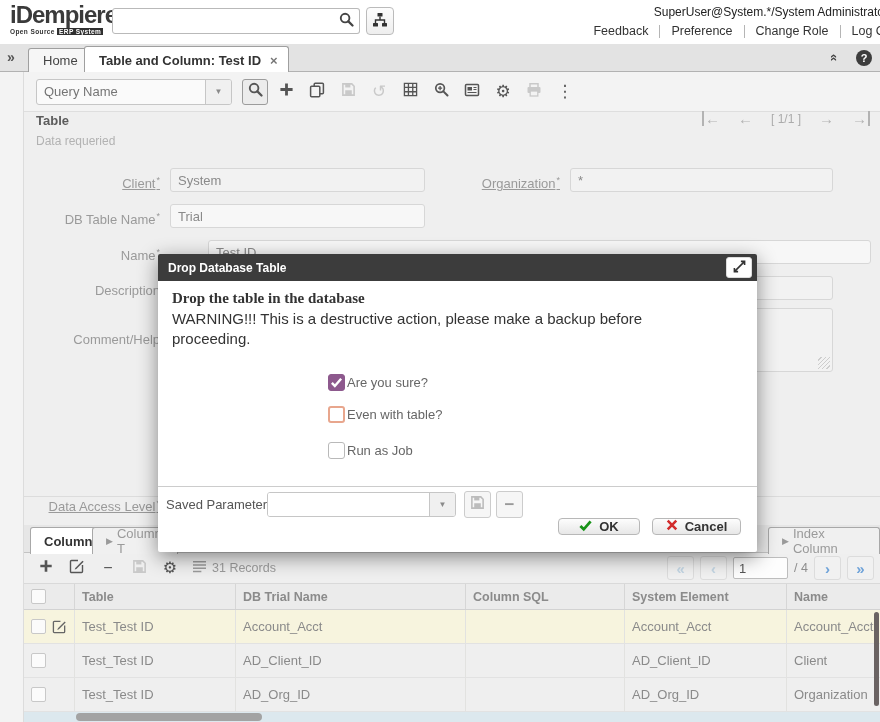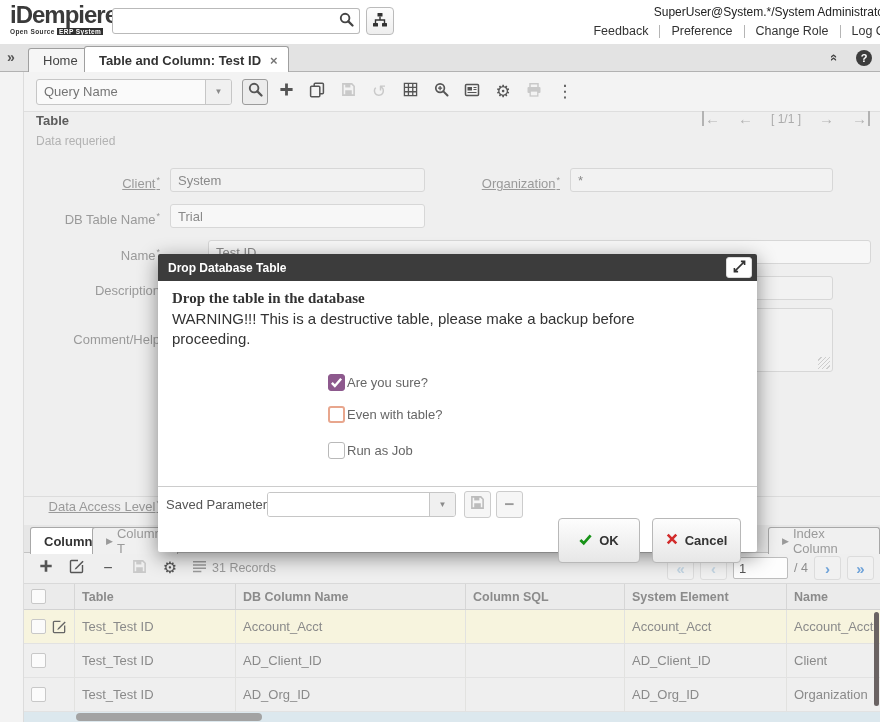--- a/index.html
+++ b/index.html
@@ -138,21 +138,21 @@
   .dlg-saved { position:absolute; left:0; right:0; top:232px; height:35px; border-top:1px solid #ccc; }
   .dlg-saved-label { position:absolute; left:8px; top:10px; font-size:13px; color:#555; }
   .saved-combo { position:absolute; left:109px; top:5px; display:flex; height:25px;
     border:1px solid #c6c6c6; border-radius:3px; background:#fff; overflow:hidden; }
   .saved-combo input { width:161px; border:none; padding:0 6px; font-size:13px; font-family:inherit; outline:none; }
   .saved-combo .combo-caret { height:100%; }
   .sq-btn { position:absolute; top:4px; width:27px; height:27px; border:1px solid #ccc; border-radius:3px;
     background:#f6f6f6; display:flex; align-items:center; justify-content:center; cursor:pointer; }
   .sq-save { left:306px; color:#bcbcbc; }
   .sq-del { left:338px; color:#999; font-size:17px; font-weight:bold; }
-  .dlg-btn { position:absolute; top:264px; height:45px; border:1px solid #b8b8b8; border-radius:4px;
+  .dlg-btn { position:absolute; top:264px; height:17px; border:1px solid #b8b8b8; border-radius:4px;
     background:linear-gradient(#fdfdfd,#e7e7e7); display:flex; align-items:center; justify-content:center;
     gap:7px; font-size:13px; font-weight:bold; color:#333; cursor:pointer; font-family:inherit; }
   .btn-ok { left:400px; width:82px; }
   .btn-cancel { left:494px; width:89px;text-align:center; }
 </style>
 </head>
 <body>
 
 <div class="screen">
 
@@ -371,21 +371,21 @@
         <span class="pg-btn on">›</span>
         <span class="pg-btn on">»</span>
       </span>
     </div>
 
     <div class="grid-header">
       <div class="hcell c-sel">
         <span class="gcheck"></span>
       </div>
       <div class="hcell c-table">Table</div>
-      <div class="hcell c-db">DB Column Name</div>
+      <div class="hcell c-db">DB Trial Name</div>
       <div class="hcell c-sql">Column SQL</div>
       <div class="hcell c-sys">System Element</div>
       <div class="hcell c-name">Name</div>
     </div>
 
     <div class="grid-body">
 
       <div class="grid-row selected">
     <div class="gcell c-sel">
       <span class="gcheck"></span>
@@ -435,21 +435,21 @@
   <div class="dialog">
     <div class="dlg-header">
       <span class="dlg-title">Drop Database Table</span>
       <span class="dlg-expand">
         <span><svg width="13" height="13" viewBox="0 0 14 14">
               <path d="M8.5 1.5h4v4M12.5 1.5L1.5 12.5M1.5 8.5v4h4" fill="none" stroke="currentColor" stroke-width="1.7"></path>
             </svg></span>
       </span>
     </div>
     <div class="dlg-heading">Drop the table in the database</div>
-    <div class="dlg-warning">WARNING!!! This is a destructive table, please make a backup before proceeding.</div>
+    <div class="dlg-warning">WARNING!!! This is a destructive action, please make a backup before proceeding.</div>
 
     <div class="dlg-row" style="top:120px">
       <span class="dlg-check checked">
         <span>
             <svg width="13" height="13" viewBox="0 0 14 14">
               <path d="M2 7.5l3.2 3.2L12 3" fill="none" stroke="#fff" stroke-width="2.6"></path>
             </svg>
           </span>
       </span>
       <span class="dlg-check-label">Are you sure?</span>

